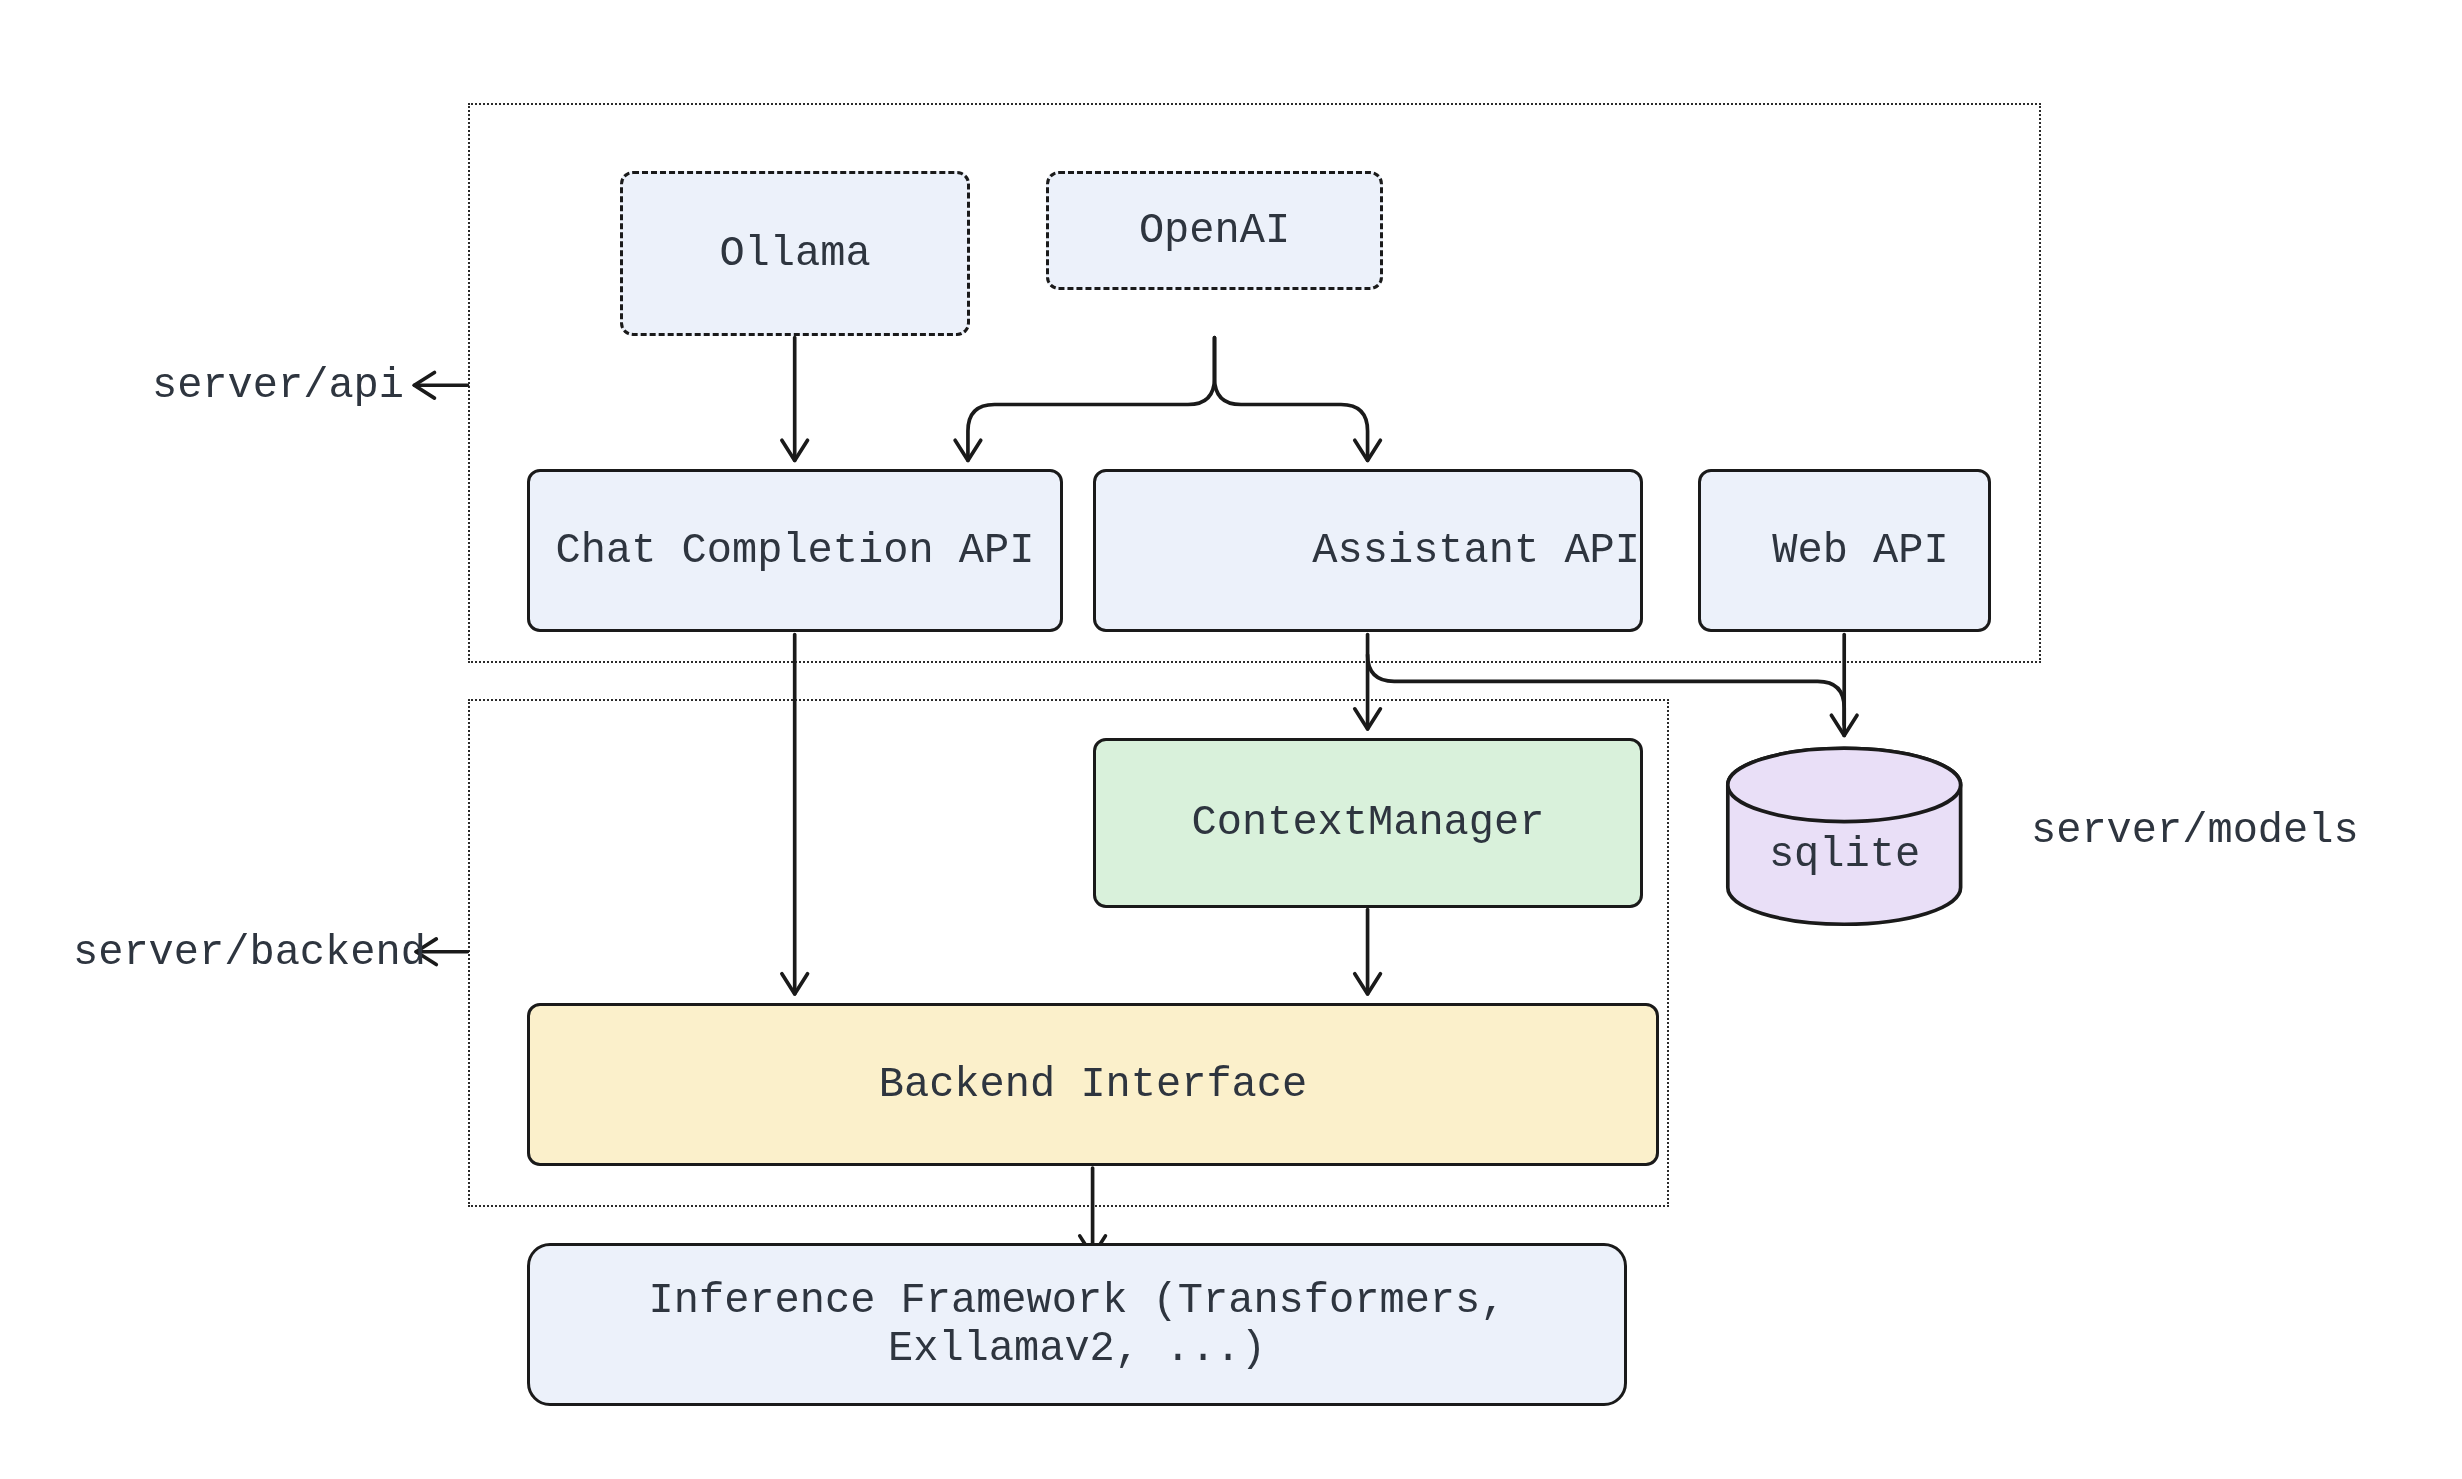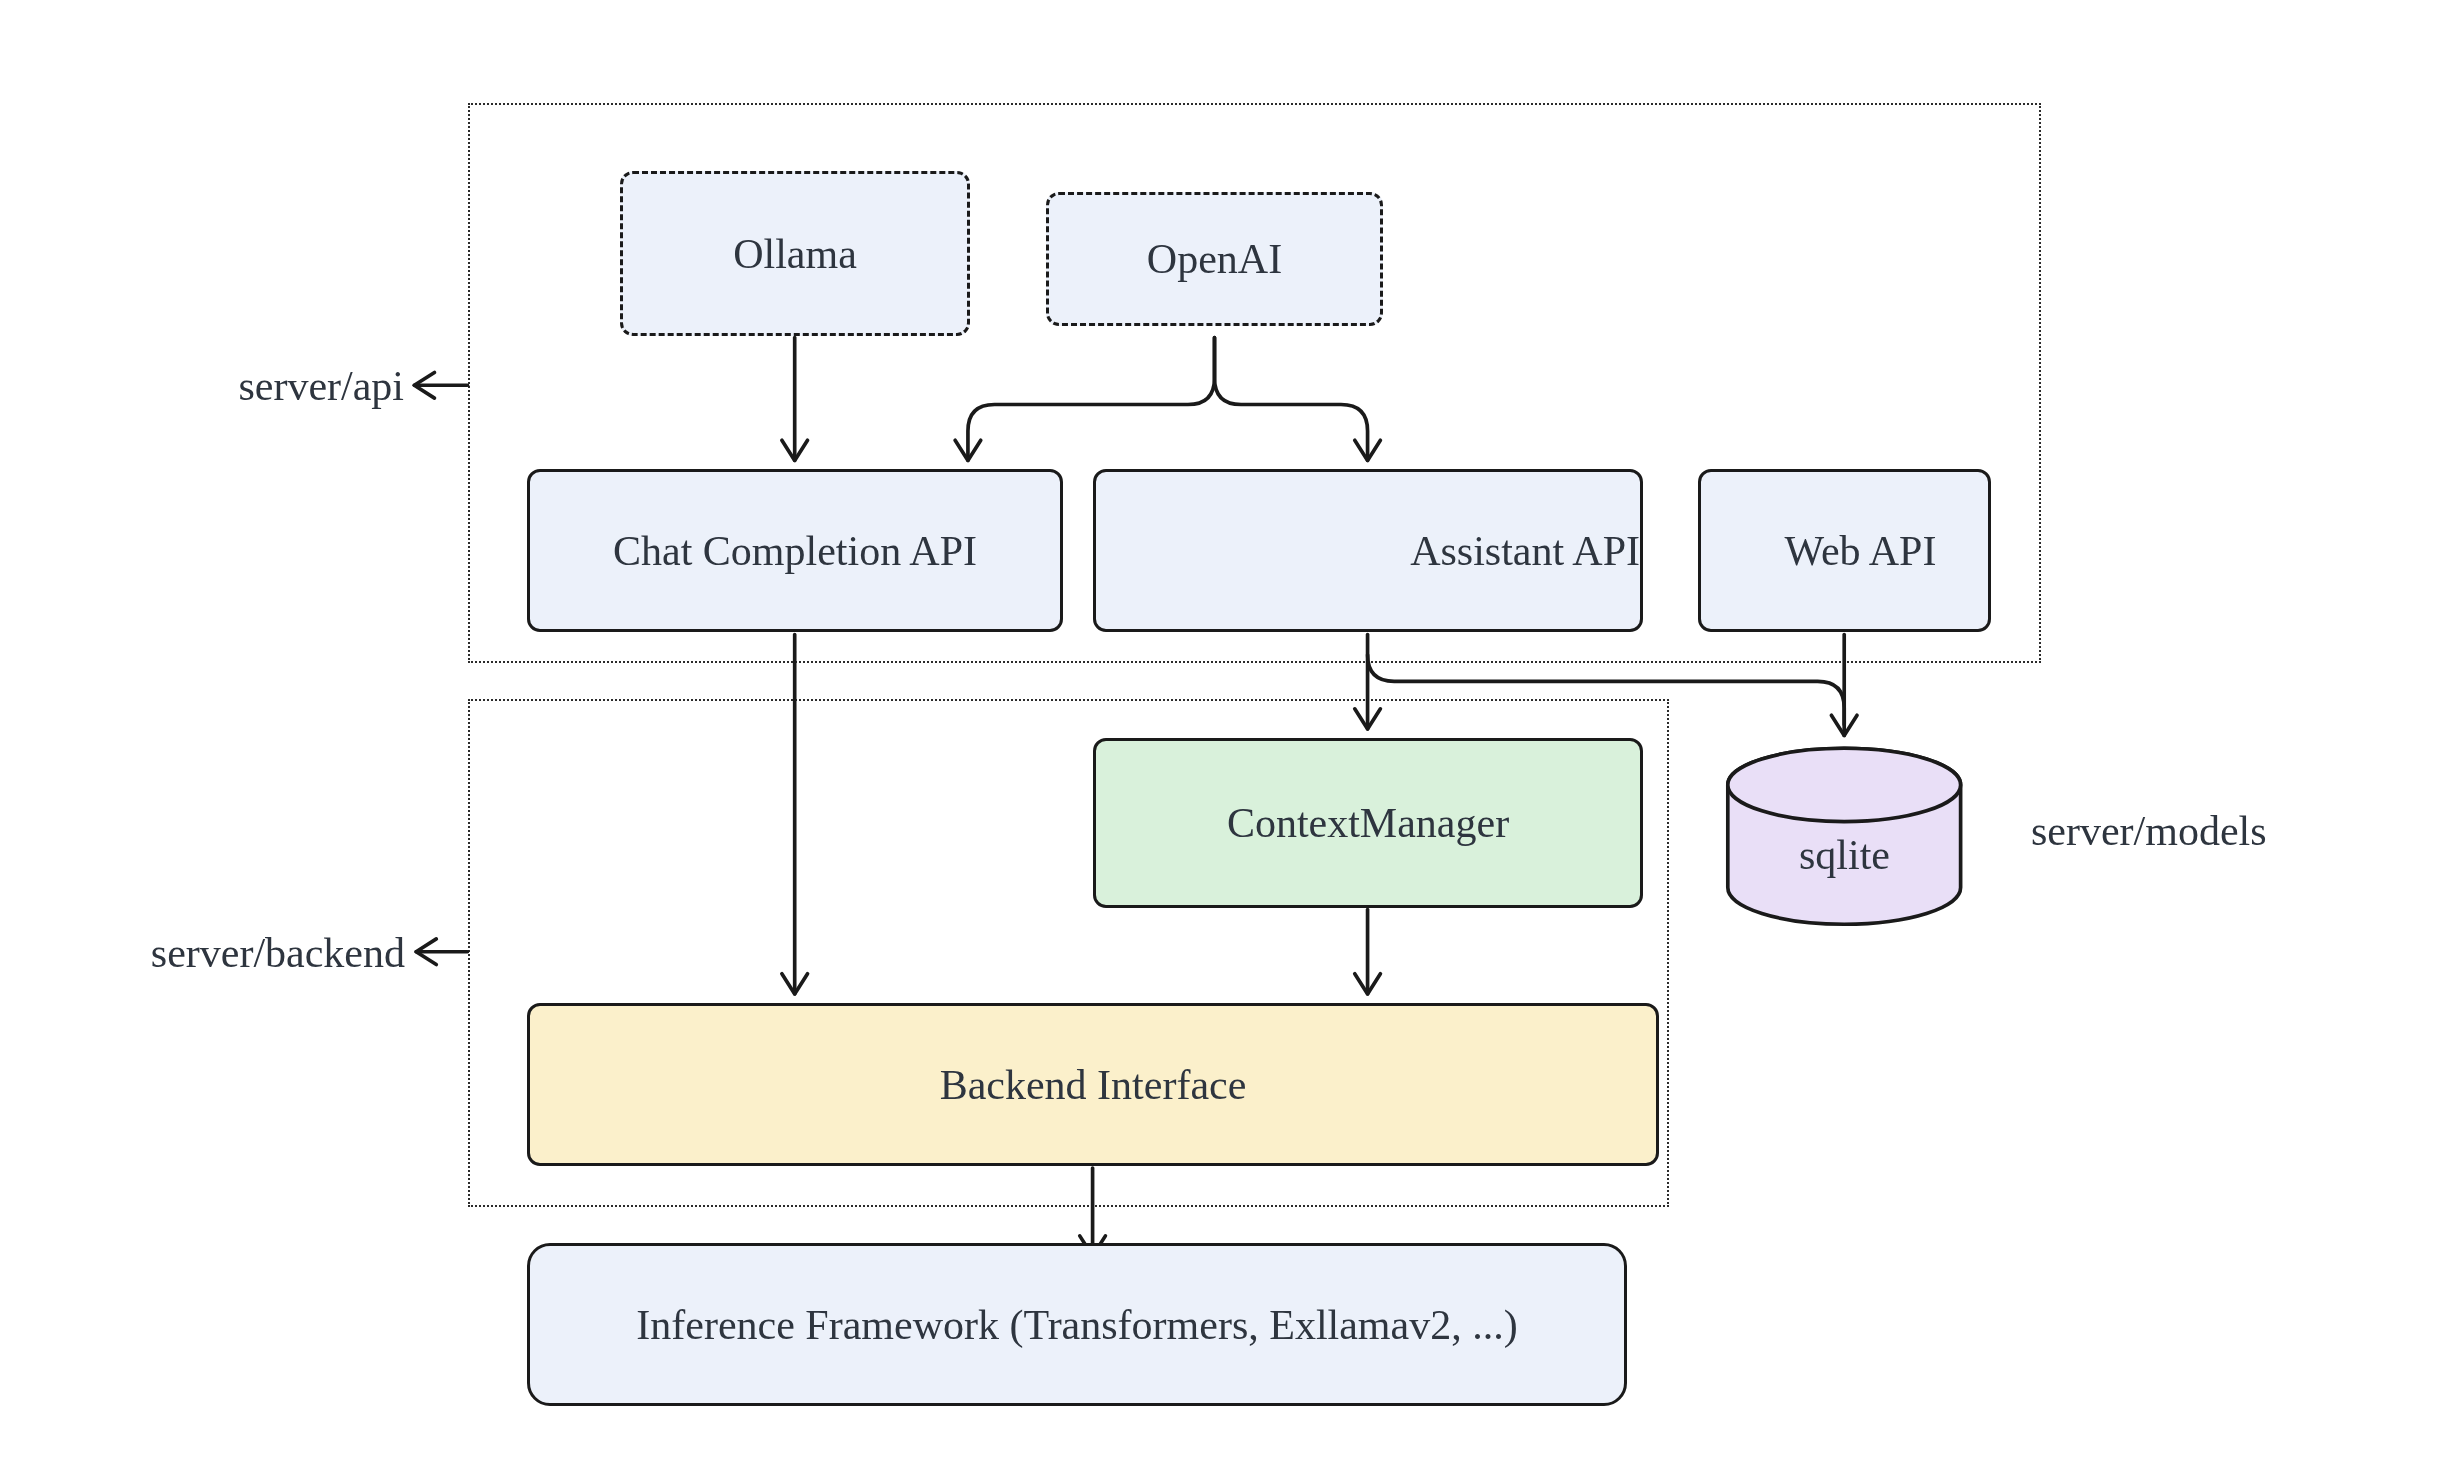--- a/index.html
+++ b/index.html
@@ -1,36 +1,36 @@
 <!DOCTYPE html>
 <html style="--canvas-bg: #ffffff; --node-blue: #ecf1fa; --node-green: #d9f1db; --node-yellow: #fbf0cb; --node-purple: #e9dff7; --stroke: #1a1a1a; --container-stroke: #2b2b2b; --text: #2e353f;font-size:14.7px"><head>
 <meta charset="utf-8">
 <style>
   html,body{margin:0;padding:0;background:#fff;}
   .canvas{
     position:relative;
     width:2462px;height:1480px;
     background:var(--canvas-bg,#fff);
-    font-family:Liberation Serif, serif;
+    font-family:Liberation Mono, monospace;
     color:var(--text,#2e353f);
     overflow:hidden;
   }
   
   .frame{position:absolute;border:2.8px dotted var(--container-stroke,#2b2b2b);background:transparent;}
   .frame-api{left:468px;top:103px;width:1569px;height:556px;}
   .frame-backend{left:468px;top:699px;width:1197px;height:504px;}
 
   
   .node{
     position:absolute;display:flex;align-items:center;justify-content:center;
     border:3.7px solid var(--stroke,#1a1a1a);border-radius:13px;
     font-size:42px;text-align:center;box-sizing:border-box;
   }
   .n-ollama   {left:620px; top:171px; width:350px; height:165px; background:var(--node-blue);border-style:dashed;}
-  .n-openai   {left:1046px;top:171px; width:337px; height:134px; background:var(--node-blue);border-style:dashed;margin-top:21px;}
+  .n-openai   {left:1046px;top:171px; width:337px; height:119px; background:var(--node-blue);border-style:dashed;}
   .n-chat     {left:527px; top:469px; width:536px; height:163px; background:var(--node-blue);justify-content:center;}
   .n-assistant{left:1093px;top:469px; width:550px; height:163px; background:var(--node-blue);justify-content:flex-end;}
   .n-webapi   {left:1698px;top:469px; width:293px; height:163px; background:var(--node-blue);padding-left:32px;}
   .n-context  {left:1093px;top:738px; width:550px; height:170px; background:var(--node-green);flex-direction:row;line-height:1.45;}
   .n-backend  {left:527px; top:1003px;width:1132px;height:163px; background:var(--node-yellow);}
   .n-inference{left:527px; top:1243px;width:1100px;height:163px; background:var(--node-blue);border-radius:23px;}
 
   
   .sec-label{position:absolute;font-size:42px;line-height:1.1;white-space:nowrap;}
   .l-api    {left:138px; top:363px; width:266px; text-align:right;}

